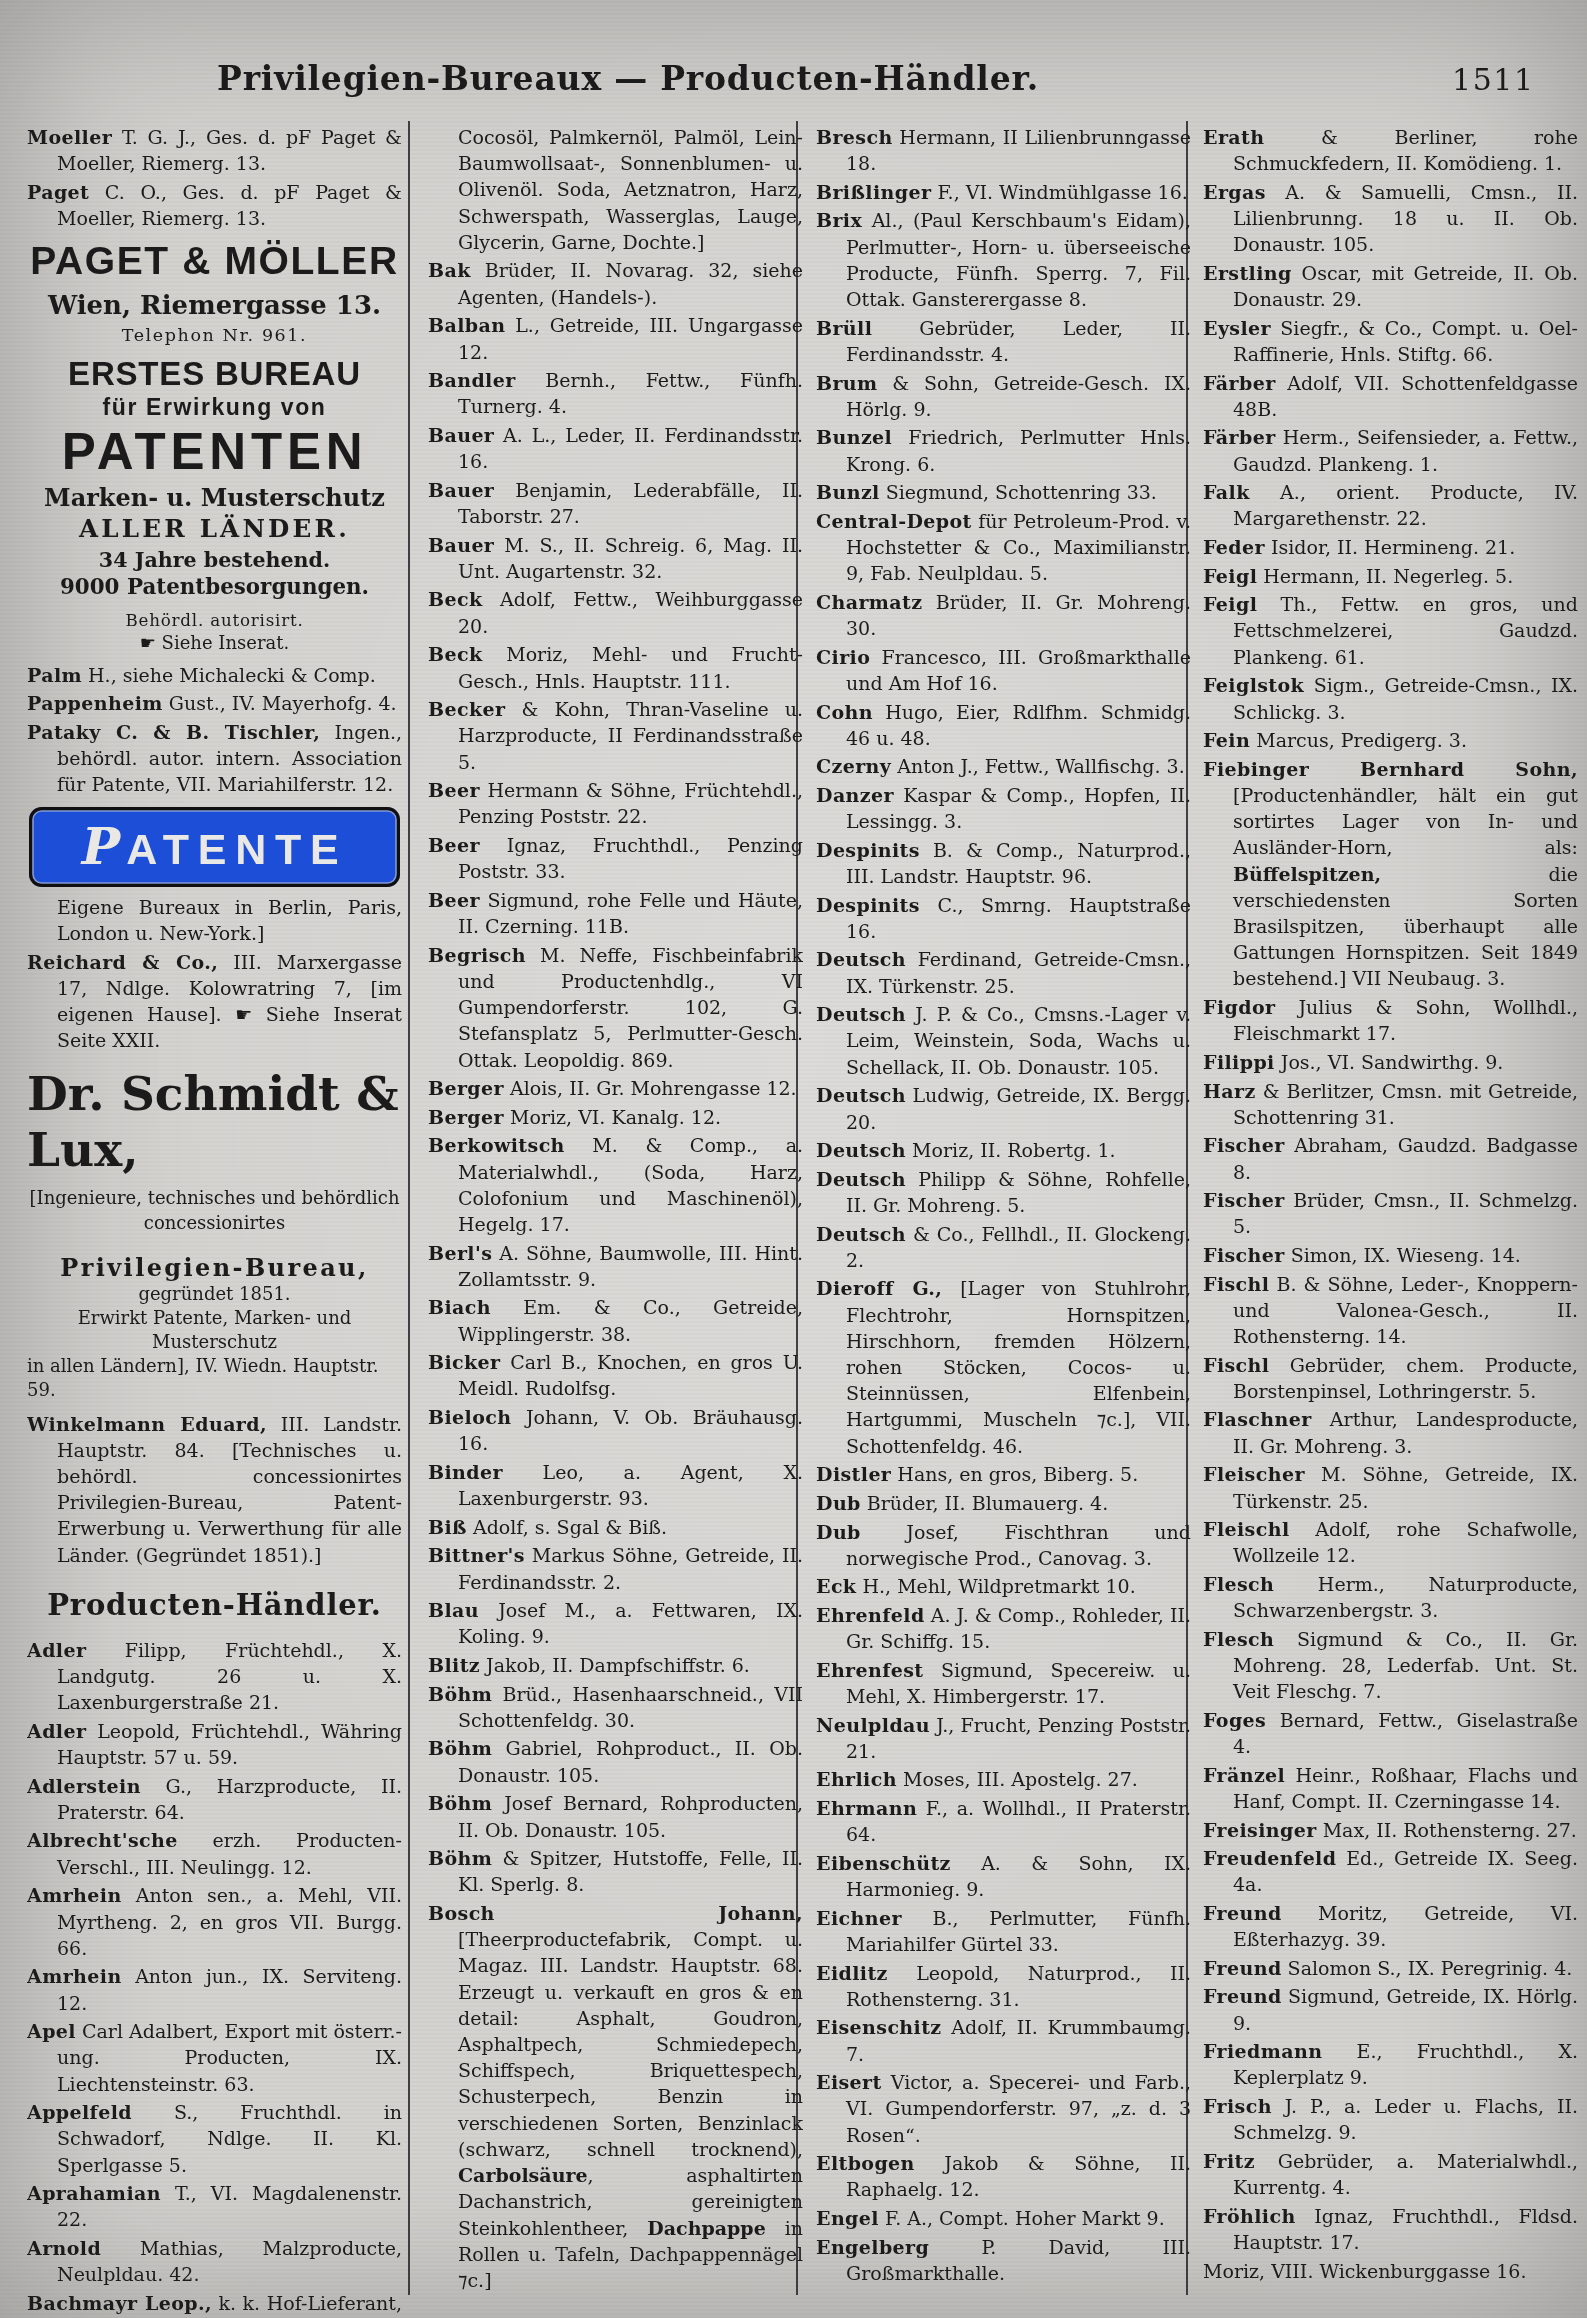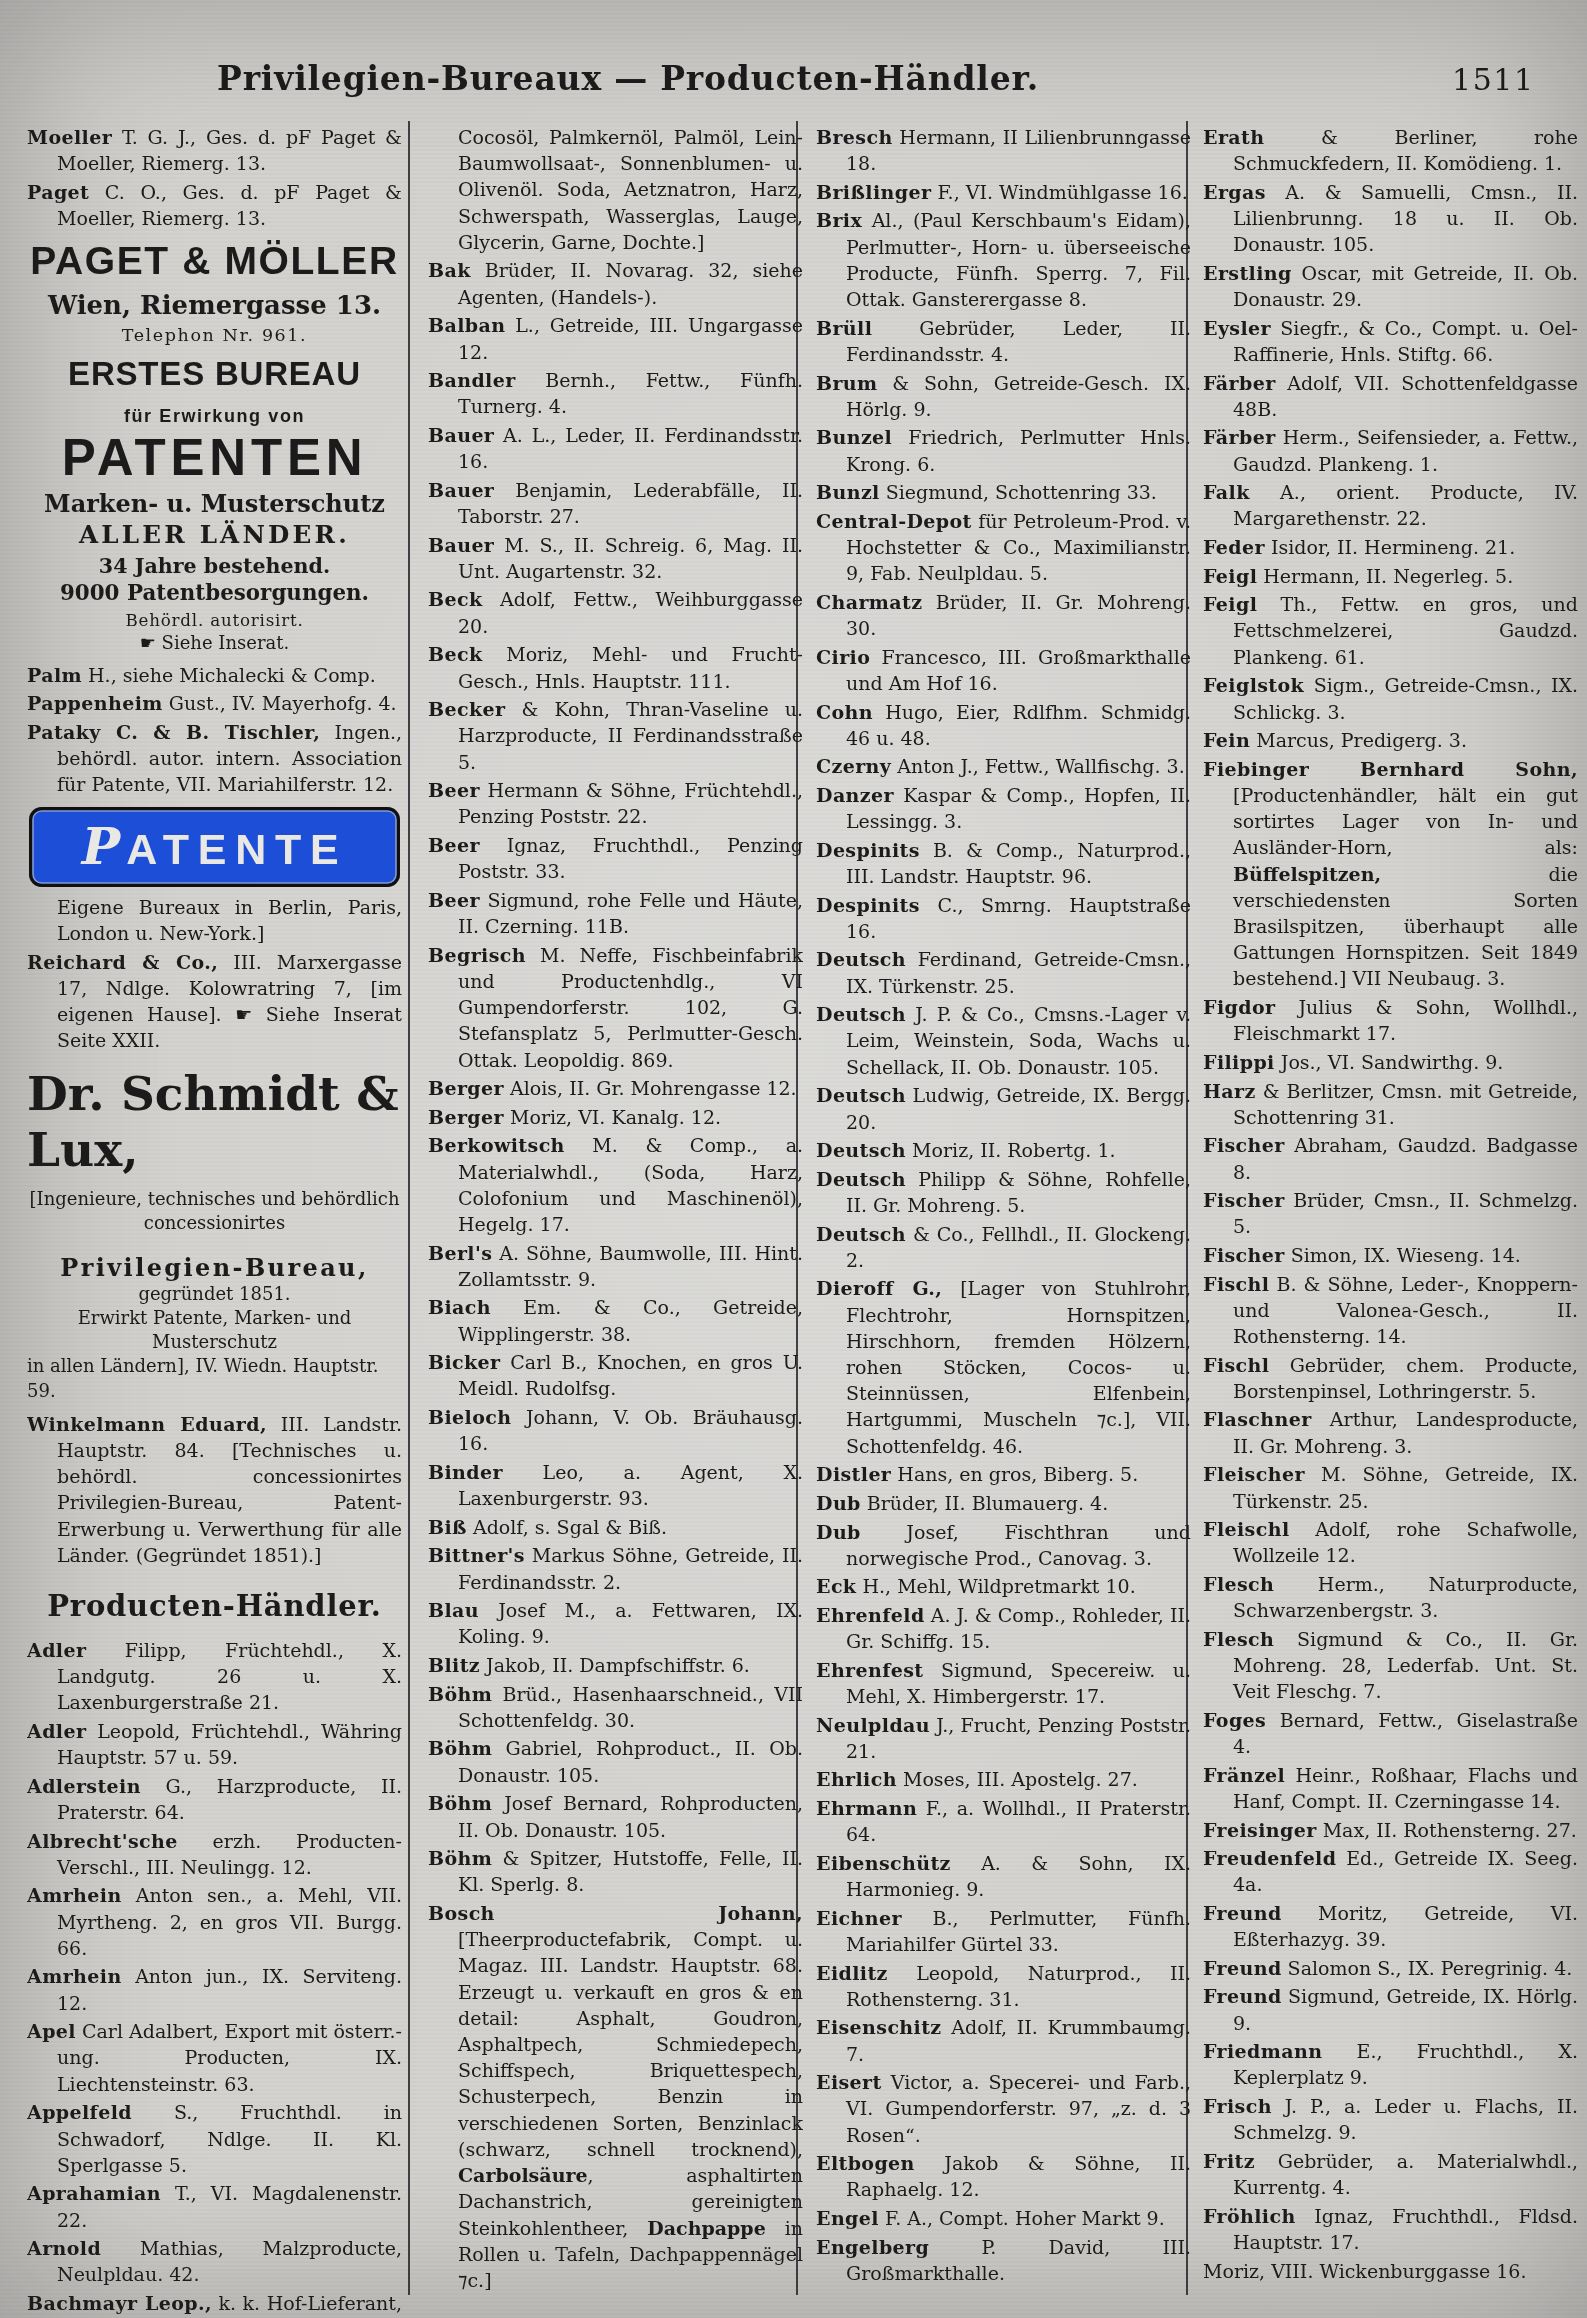--- a/index.html
+++ b/index.html
@@ -37,27 +37,27 @@
     text-align:center;font-size:29px;font-weight:bold;
     margin:20.6px 0 14.3px 0;letter-spacing:0.8px;
   }
   .adblock{text-align:center;margin:3.2px 0 8px 0;}
   .adline{line-height:1.18;}
 
   .p-name{font-family:"Liberation Sans",sans-serif;font-weight:bold;font-size:39px;letter-spacing:1.6px;margin-top:6.3px;}
   .p-addr{font-weight:bold;font-size:26px;margin-top:6.3px;}
   .p-tel{font-size:17.5px;letter-spacing:1.6px;margin-top:4px;}
   .p-bureau{font-family:"Liberation Sans",sans-serif;font-weight:bold;font-size:33px;margin-top:9.5px;letter-spacing:0.8px;}
-  .p-fuer{font-family:"Liberation Sans",sans-serif;font-weight:bold;font-size:18px;margin-top:12px;letter-spacing:1.6px;}
+  .p-fuer{font-family:"Liberation Sans",sans-serif;font-weight:bold;font-size:23px;margin-top:0;letter-spacing:1.6px;}
   .p-pat{font-family:"Liberation Sans",sans-serif;font-weight:bold;font-size:51px;letter-spacing:4.8px;margin-top:1.6px;}
   .p-marken{font-weight:bold;font-size:24px;margin-top:1.6px;}
   .p-laender{font-weight:bold;font-size:24.6px;letter-spacing:3.2px;margin-top:1.6px;}
   .p-jahre{font-weight:bold;font-size:20.6px;margin-top:4.8px;}
   .p-besorg{font-weight:bold;font-size:21.4px;margin-top:1.6px;}
-  .p-autor{font-size:16.7px;margin-top:6px;letter-spacing:0.8px;}
+  .p-autor{font-size:16.7px;margin-top:12px;letter-spacing:0.8px;}
   .p-siehe{font-size:18px;margin-top:1.6px;}
 
   .banner{
     background:#1d4ed8;color:#e9e8e4;border-radius:12.7px;
     margin:9.5px 1.6px 6.3px 1.6px;padding:9.5px 0 11px 0;text-align:center;
     font-family:"Liberation Sans","DejaVu Sans",sans-serif;font-weight:bold;
     font-size:43px;letter-spacing:8.7px;
     box-shadow:inset 0 0 0 3.2px #101010, inset 0 0 0 4.8px rgba(215,214,210,.55);
   }
   .banner .banner-initial{

